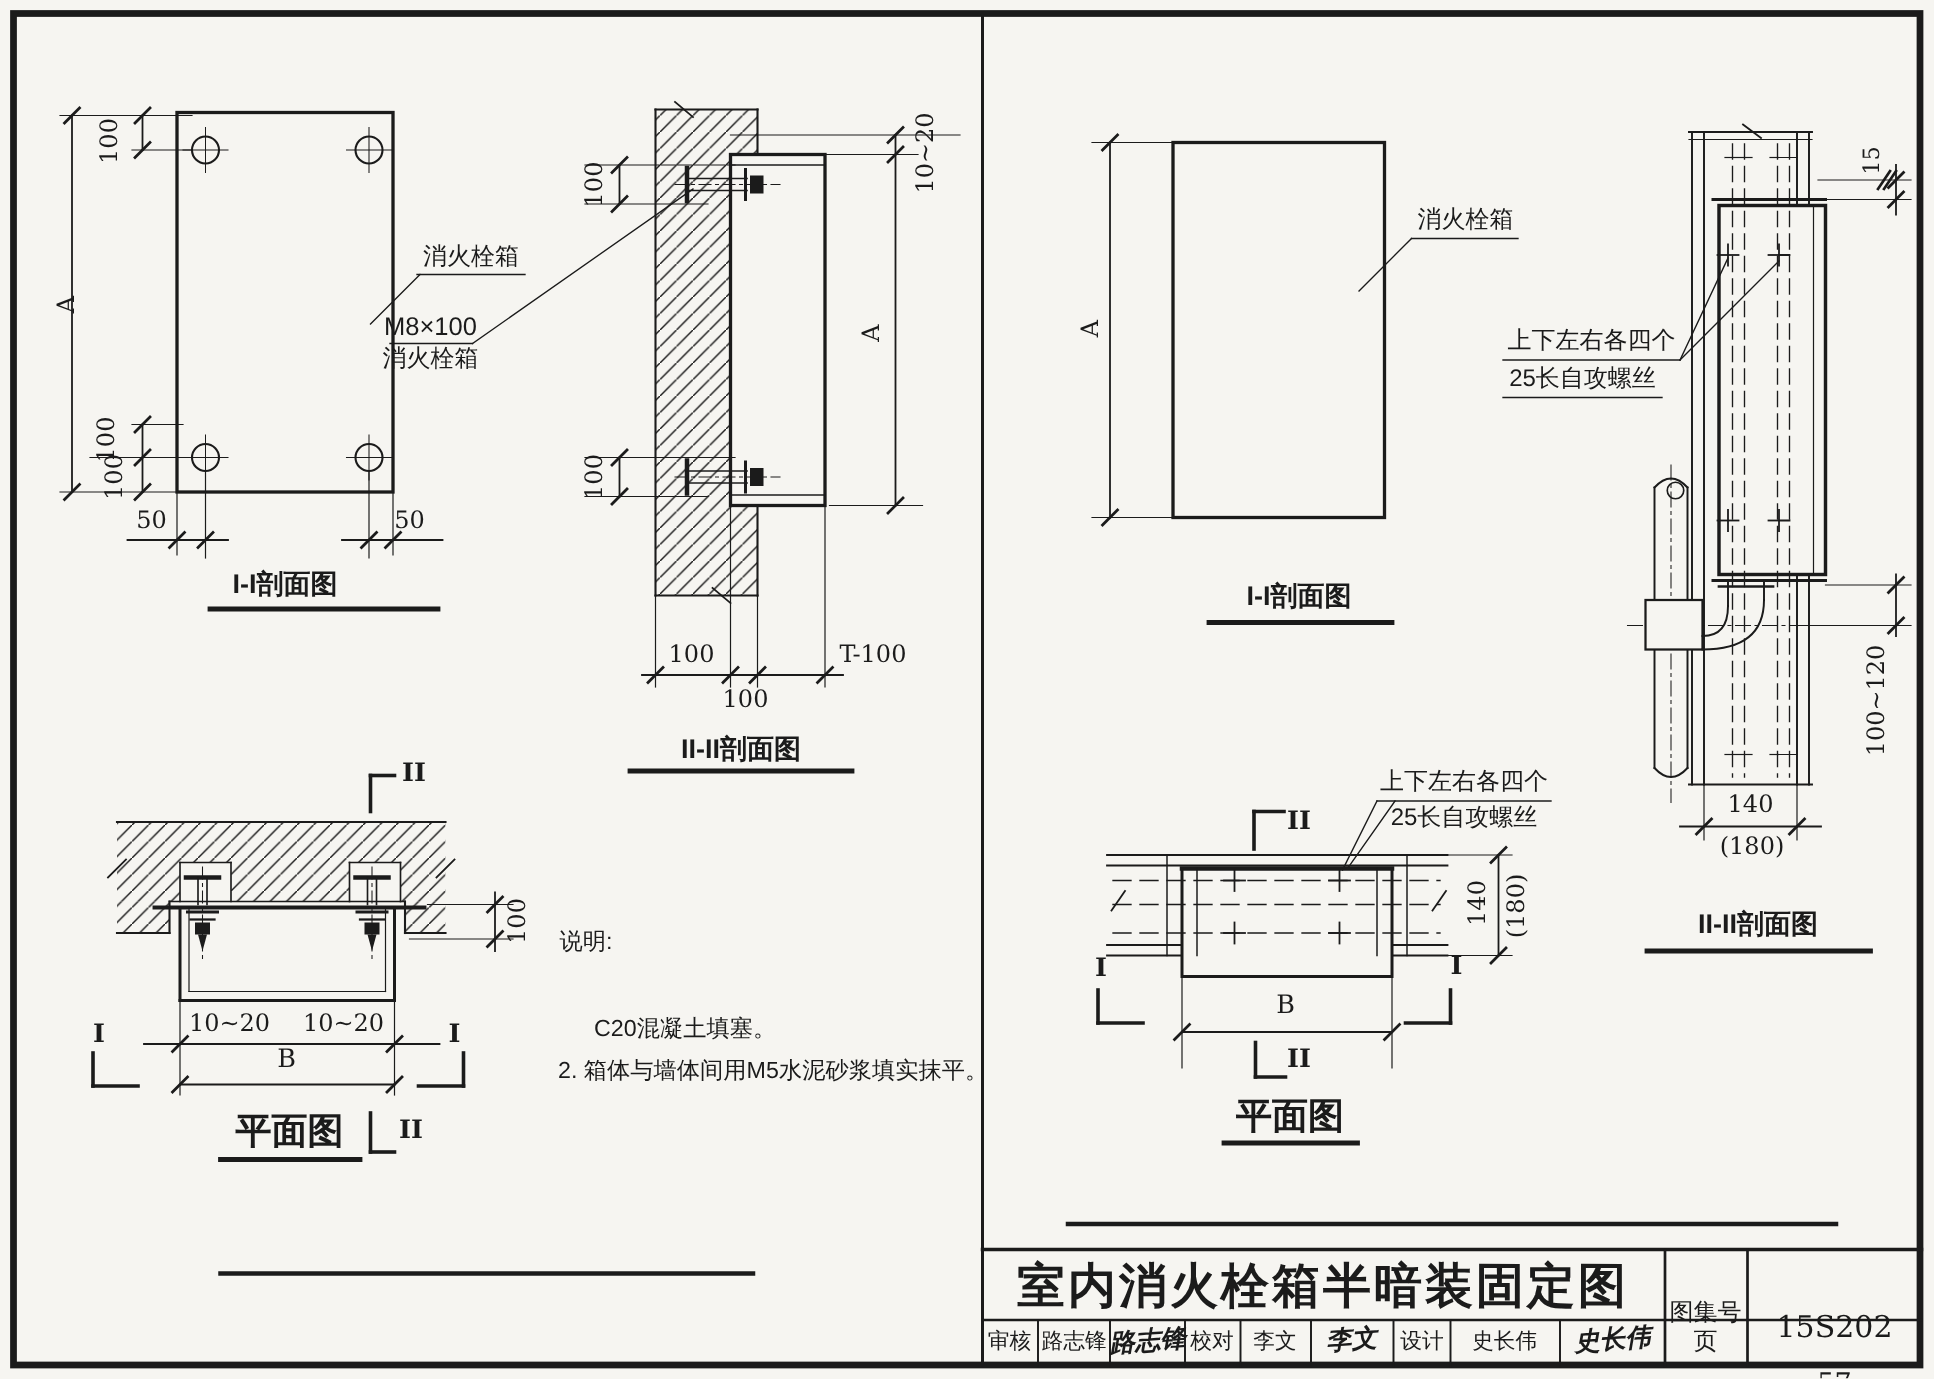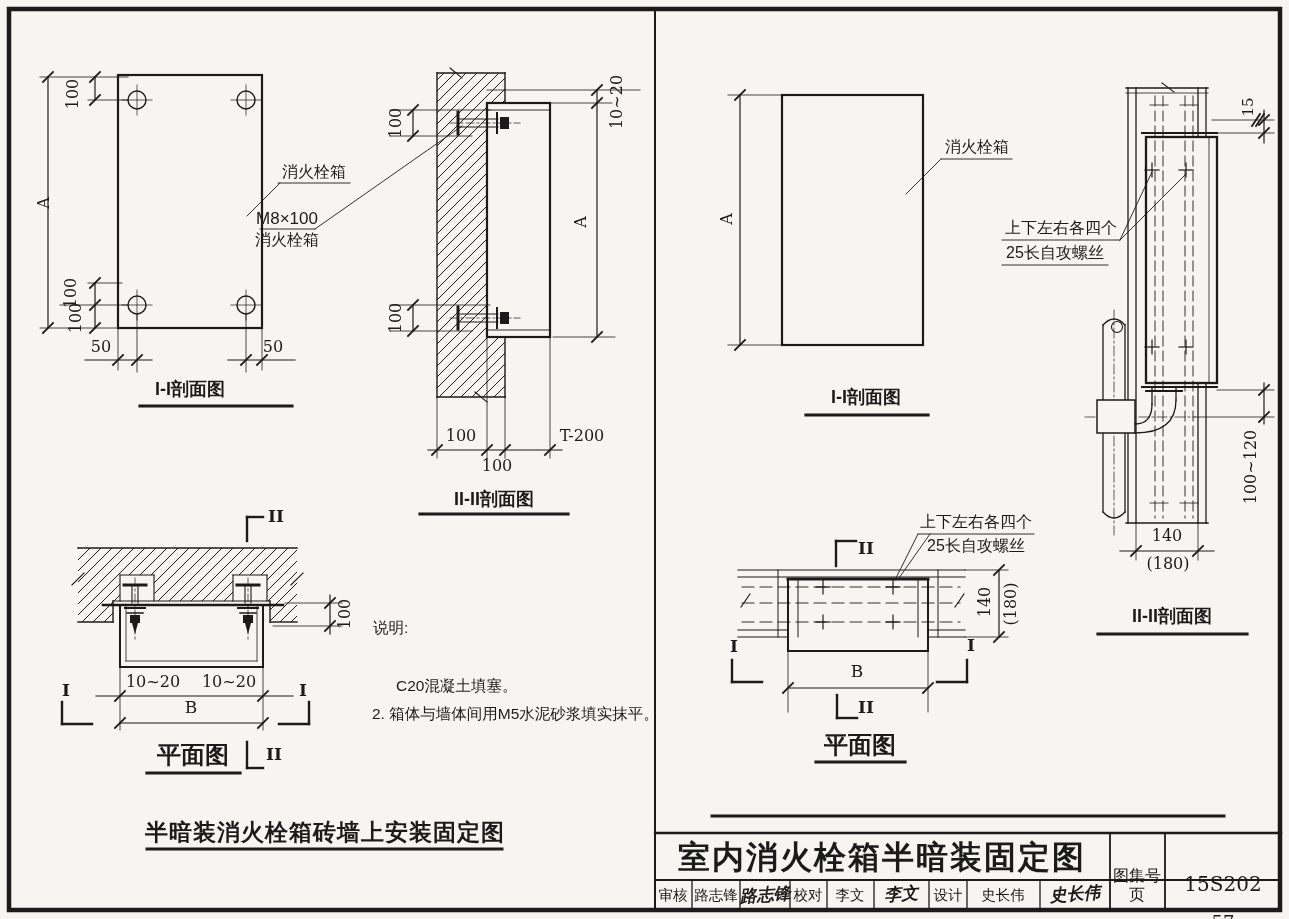--- a/index.html
+++ b/index.html
@@ -450,38 +450,37 @@
 <span class="t st" style="left:190px;top:389px">I-I剖面图</span>
 
 <span class="t v dim" style="left:396px;top:123px">100</span>
 <span class="t v dim" style="left:396px;top:318px">100</span>
 <span class="t cjk" style="left:287px;top:218px;font-size:17px">M8×100</span>
 <span class="t cjk" style="left:287px;top:240px">消火栓箱</span>
 <span class="t v dim" style="left:617px;top:102px">10~20</span>
 <span class="t v dim" style="left:581px;top:222px">A</span>
 <span class="t dim" style="left:461px;top:436px">100</span>
 <span class="t dim" style="left:497px;top:466px">100</span>
-<span class="t dim" style="left:582px;top:436px">T-200</span>
+<span class="t dim" style="left:582px;top:436px">T-100</span>
 <span class="t st" style="left:494px;top:499px">II-II剖面图</span>
 
 <span class="t v dim" style="left:345px;top:614px">100</span>
 <span class="t dim" style="left:153px;top:682px">10~20</span>
 <span class="t dim" style="left:229px;top:682px">10~20</span>
 <span class="t dim" style="left:191px;top:707px;font-size:17px">B</span>
 <span class="t mk" style="left:66px;top:690px">I</span>
 <span class="t mk" style="left:303px;top:690px">I</span>
 <span class="t mk" style="left:276px;top:516px">II</span>
 <span class="t mk" style="left:274px;top:754px">II</span>
 <span class="t pt" style="left:193px;top:755px">平面图</span>
 
 <span class="note" style="left:373px;top:628px">说明:</span>
 <span class="note" style="left:396px;top:686px">C20混凝土填塞。</span>
 <span class="note" style="left:372px;top:714px">2. 箱体与墙体间用M5水泥砂浆填实抹平。</span>
 
-<span class="t cap" style="left:325px;top:832px">半暗装消火栓箱砖墙上安装固定图</span>
 
 <span class="t v dim" style="left:727px;top:219px">A</span>
 <span class="t cjk" style="left:977px;top:147px">消火栓箱</span>
 <span class="t st" style="left:866px;top:397px">I-I剖面图</span>
 
 <span class="t v dim" style="left:1248px;top:107px;font-size:15px">15</span>
 <span class="t cjk" style="left:1061px;top:228px">上下左右各四个</span>
 <span class="t cjk" style="left:1055px;top:253px">25长自攻螺丝</span>
 <span class="t v dim" style="left:1251px;top:467px">100~120</span>
 <span class="t dim" style="left:1167px;top:536px">140</span>

